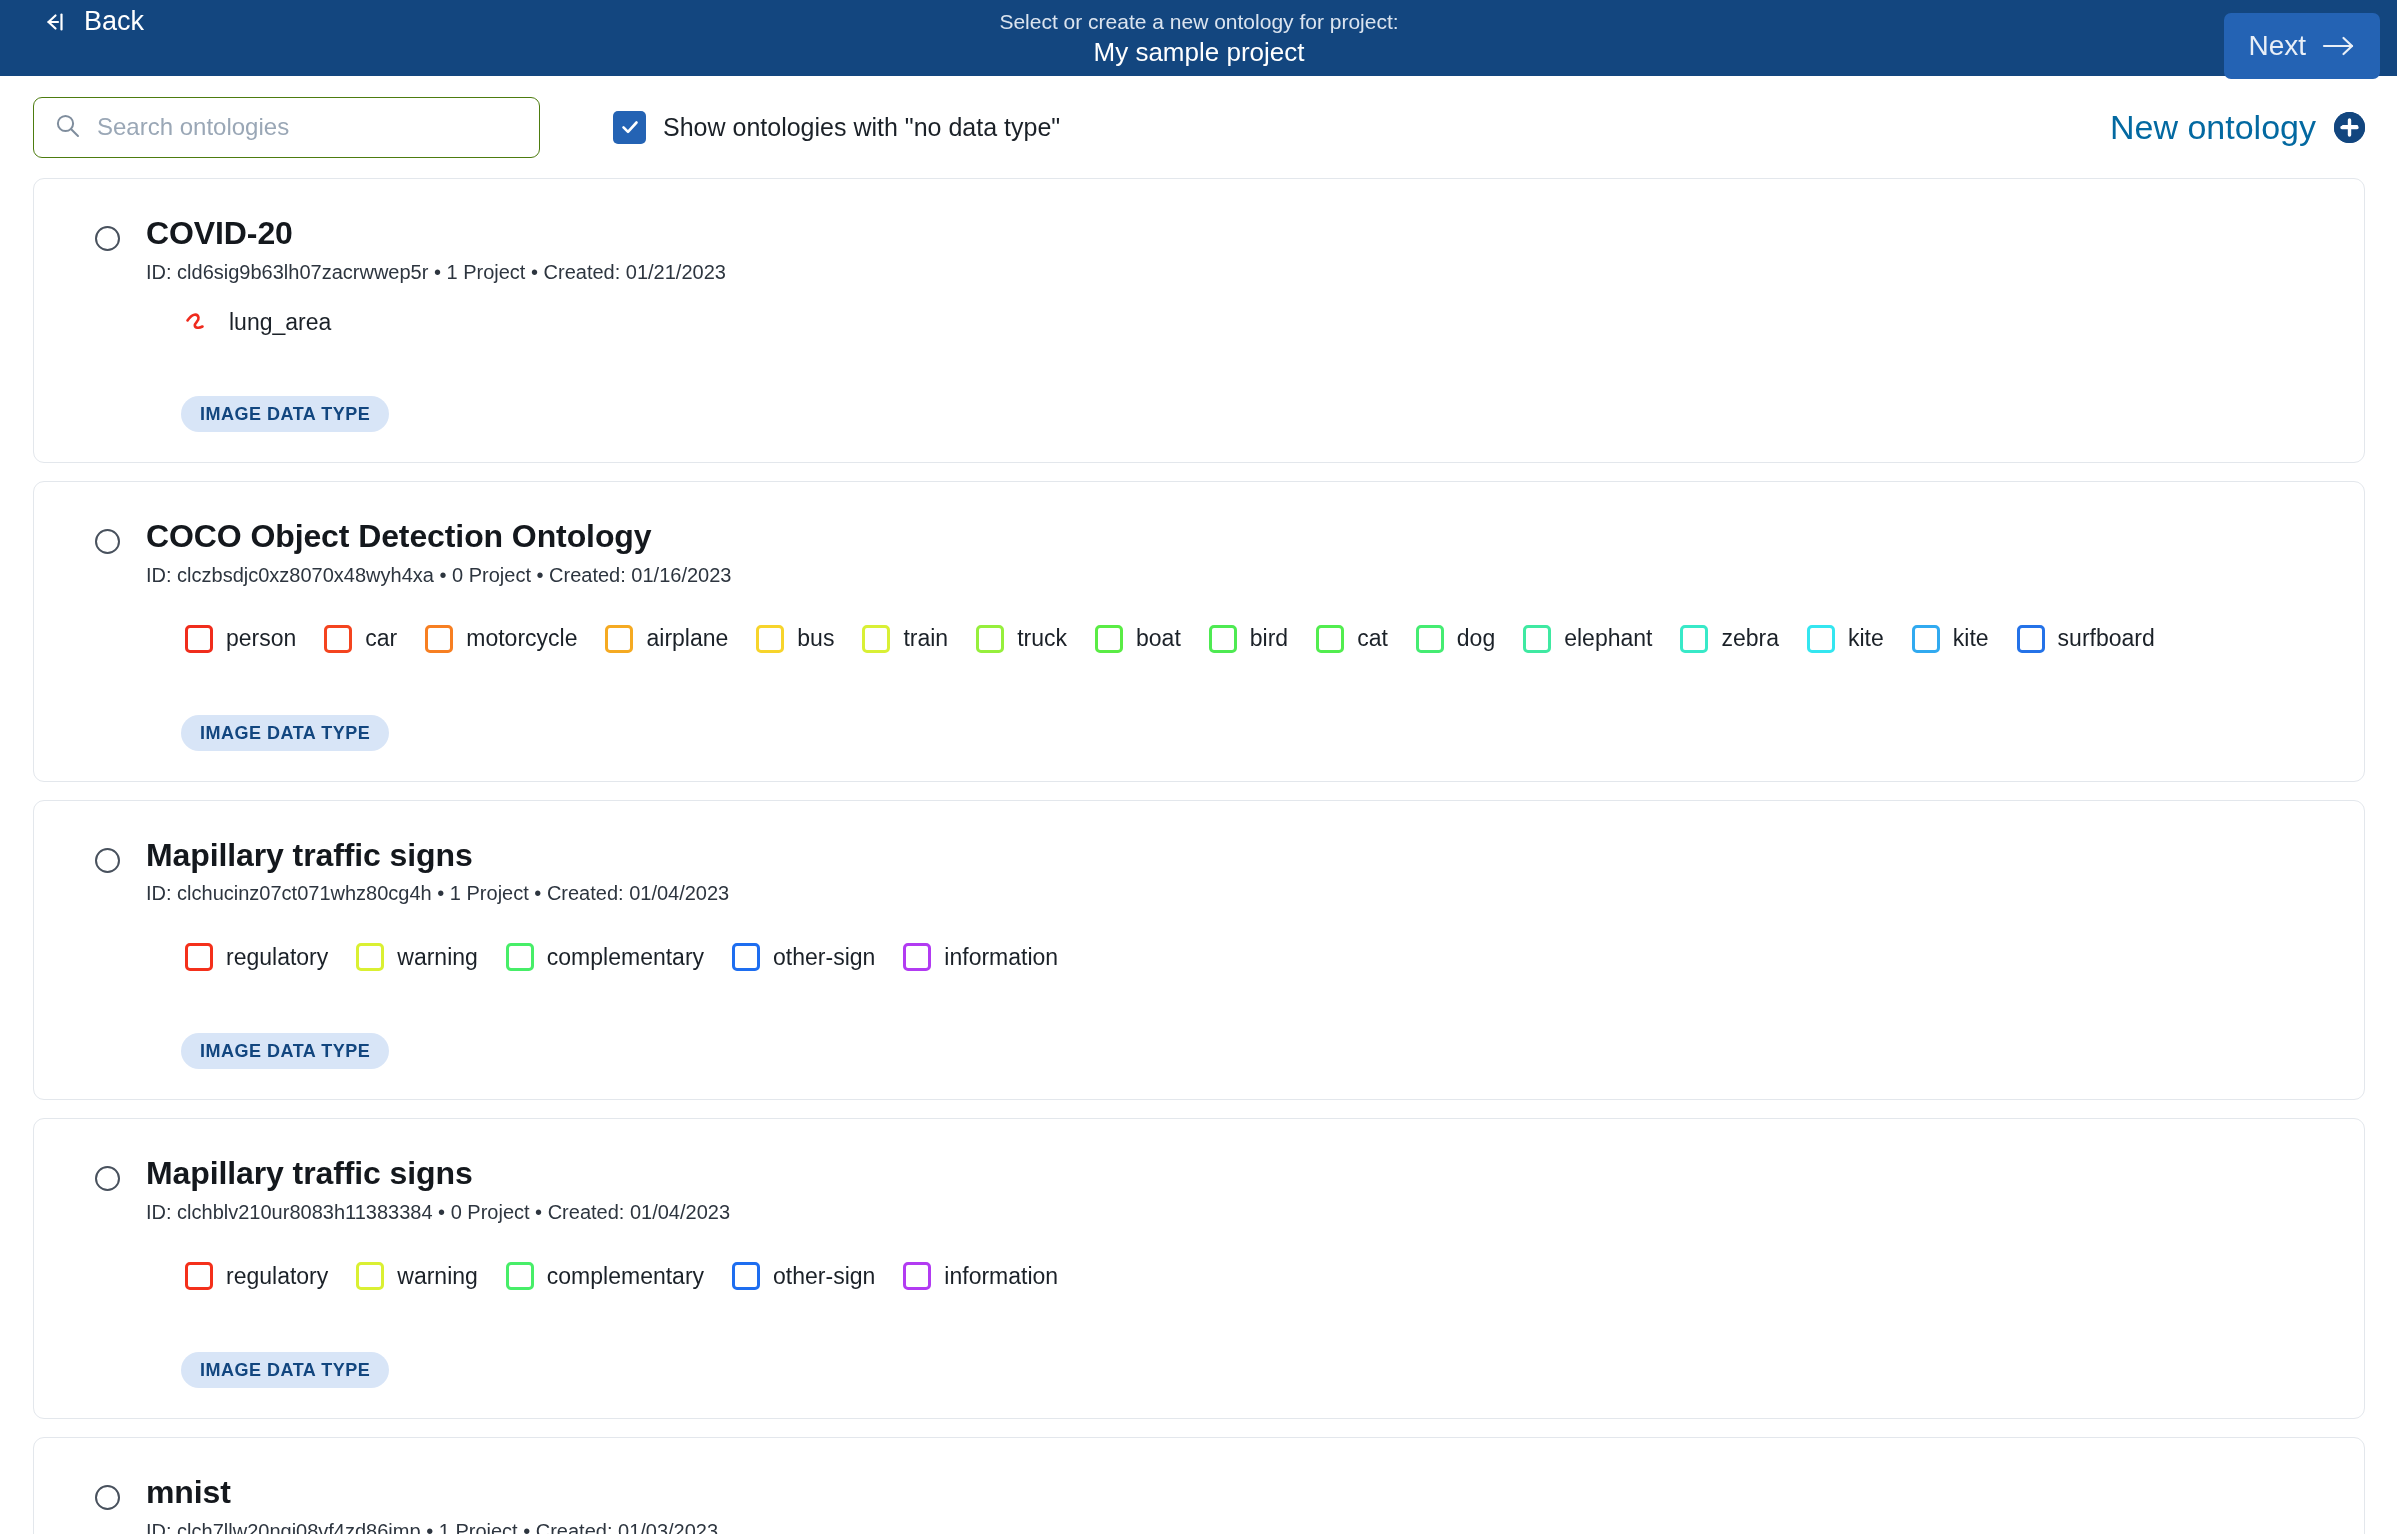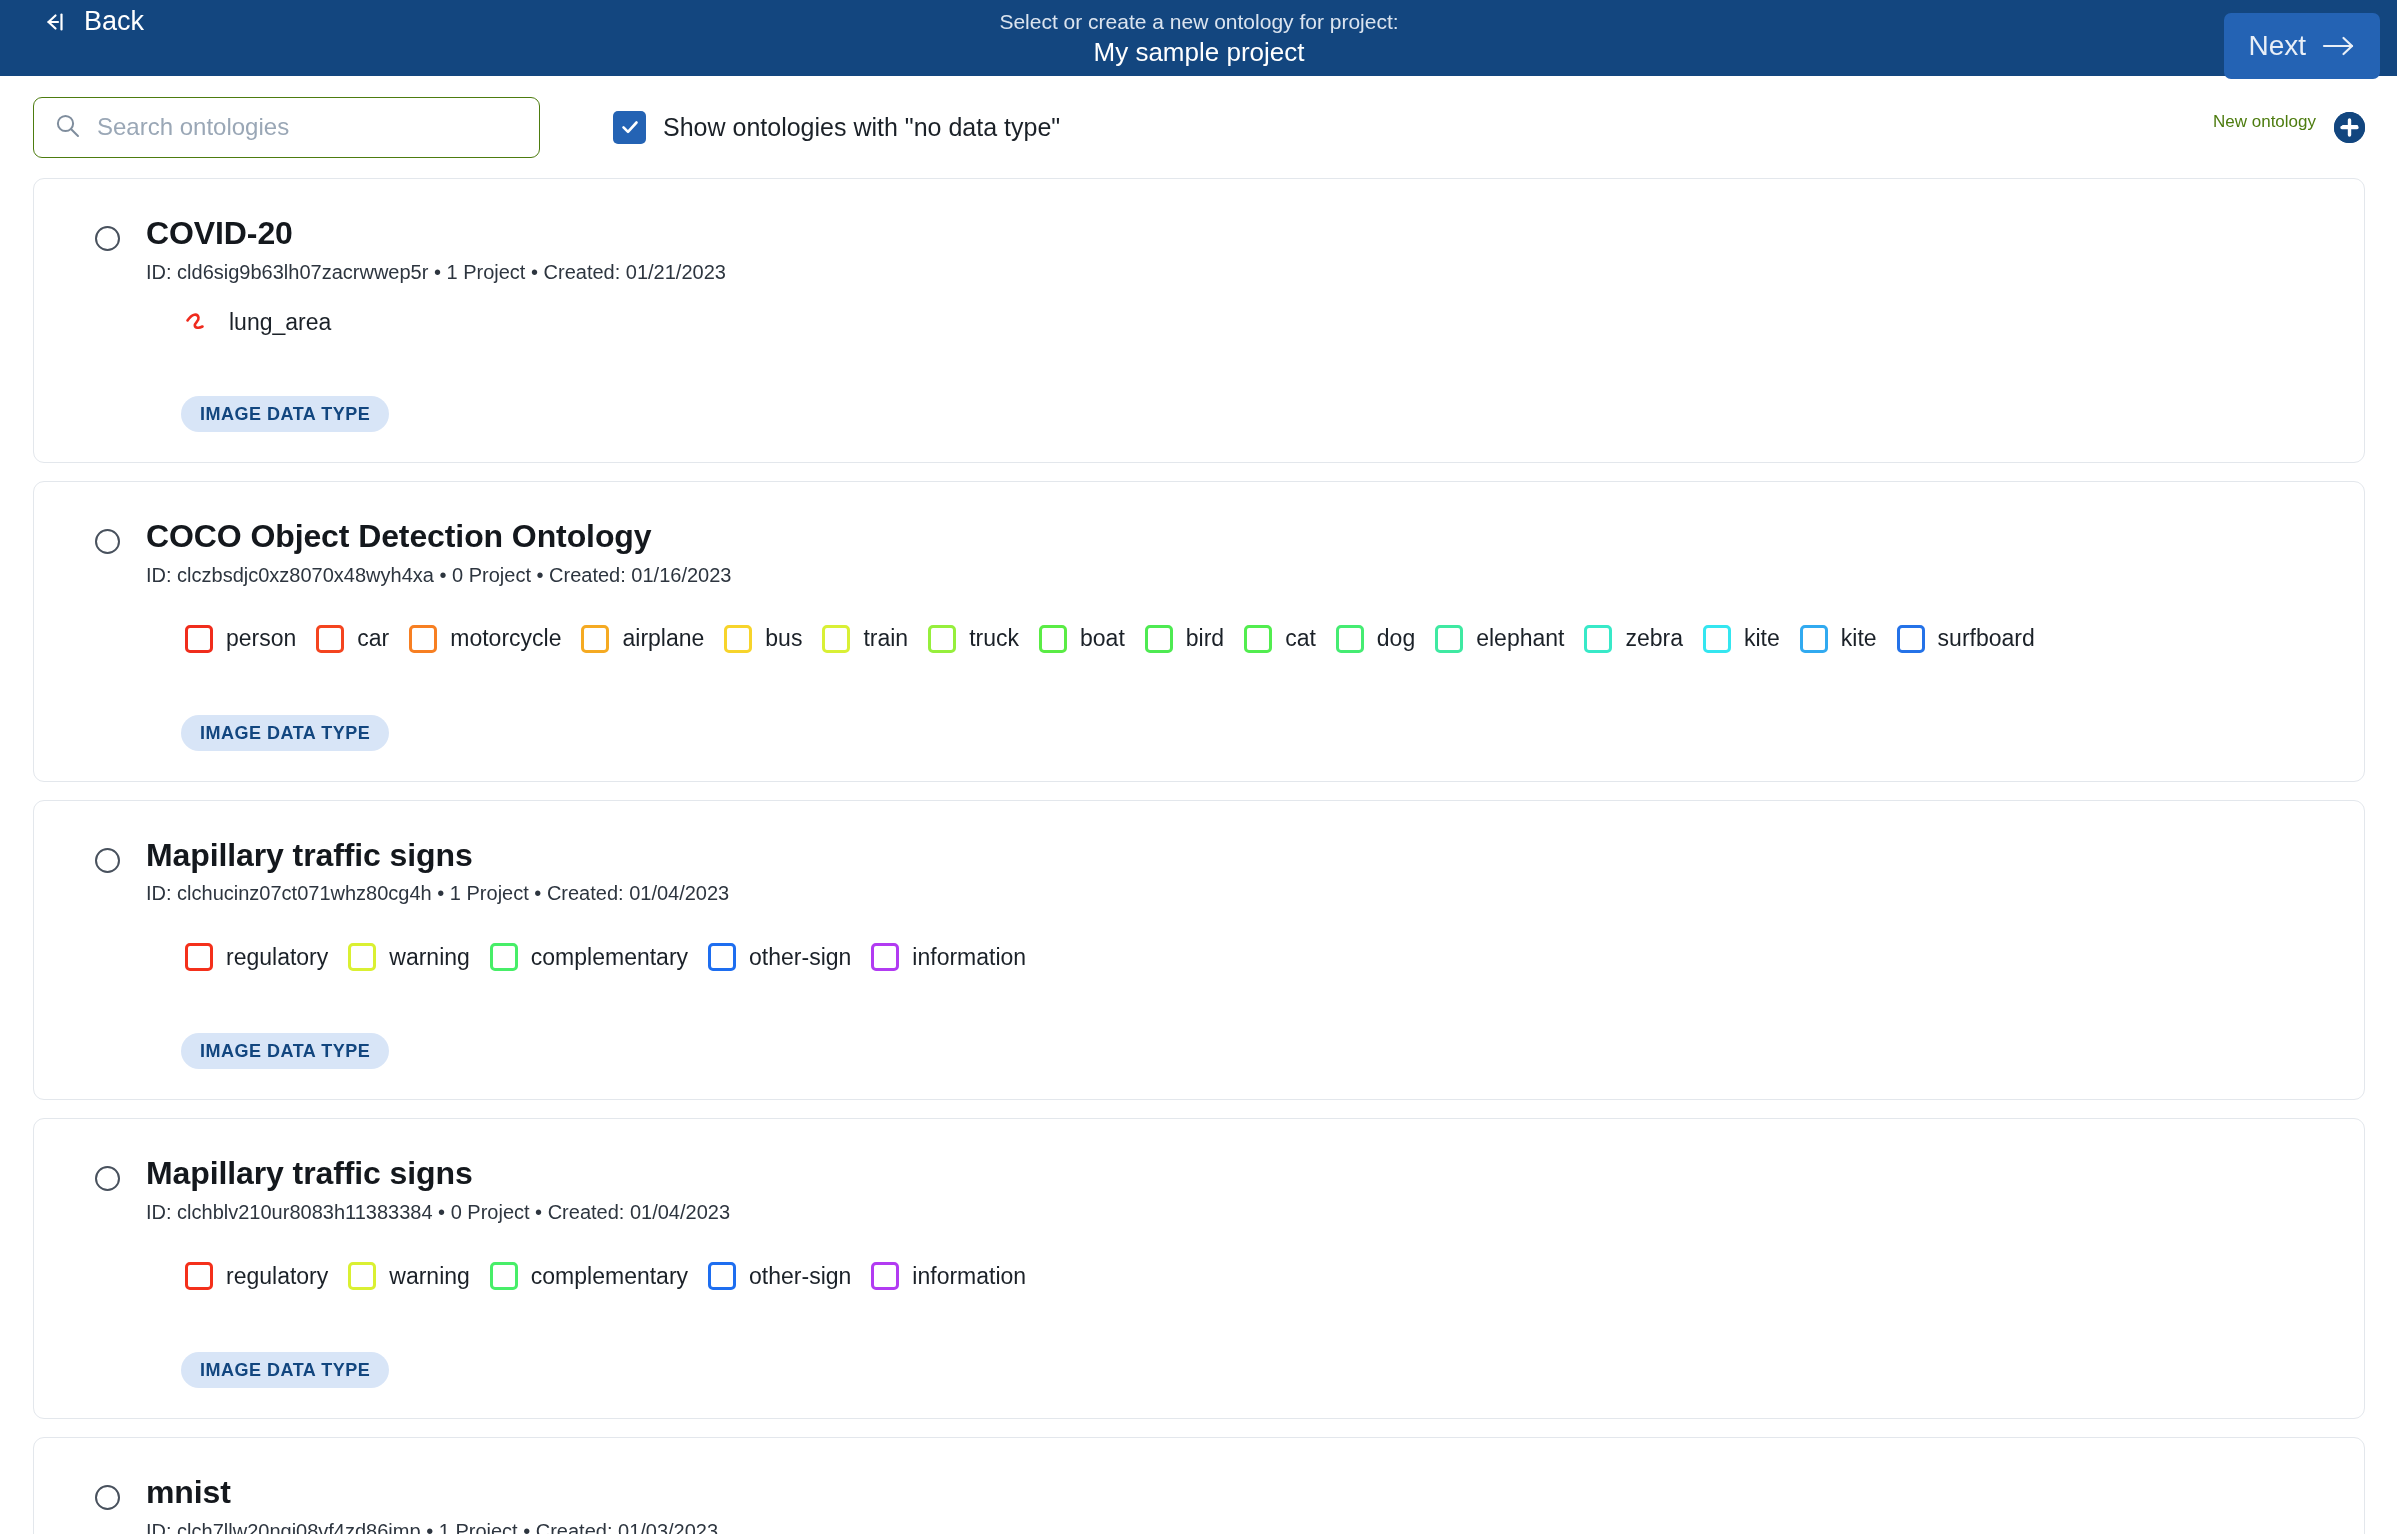--- a/index.html
+++ b/index.html
@@ -130,23 +130,24 @@
     align-items: center;
     justify-content: center;
     flex: 0 0 auto;
   }
   .check-label { font-size: 25px; color: #1b2128; }
 
   .new-ontology {
     position: absolute;
     right: 33px;
     display: flex;
+    align-items: center;
     gap: 18px;
-    color: #4d7c0f;
-    font-size: 17px;
+    color: #0369a1;
+    font-size: 34px;
     cursor: pointer;
     user-select: none;
   }
   .plus-circle {
     width: 31px; height: 31px;
     border-radius: 50%;
     background: #12467f;
     display: flex; align-items: center; justify-content: center;
     flex: 0 0 auto;
   }
@@ -197,21 +198,21 @@
   }
   .card-meta {
     font-size: 20px;
     color: #2d353f;
     margin-top: 9px;
   }
   .chips {
     display: flex;
     flex-wrap: wrap;
     align-items: center;
-    gap: 0 0;
+    gap: 0 8px;
     padding-left: 147px;
     margin-top: 32px;
   }
   .chip {
     display: flex;
     align-items: center;
     gap: 13px;
     padding: 6px 16px 6px 4px;
     border-radius: 6px;
     cursor: pointer;

